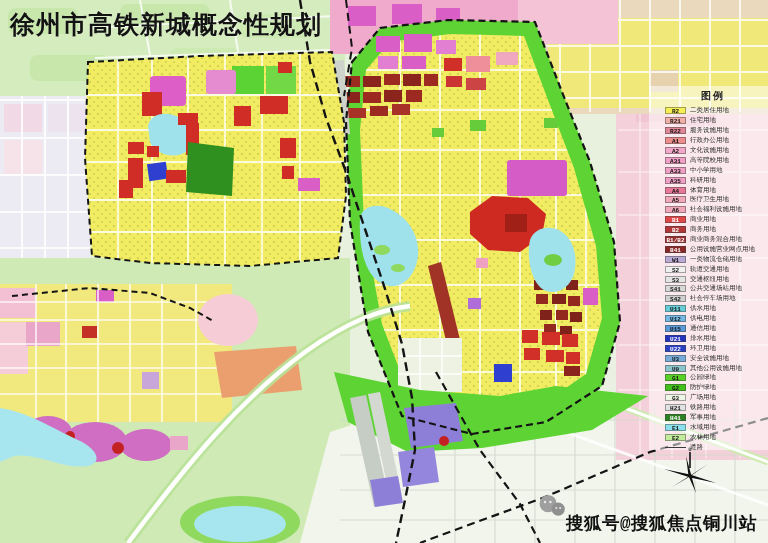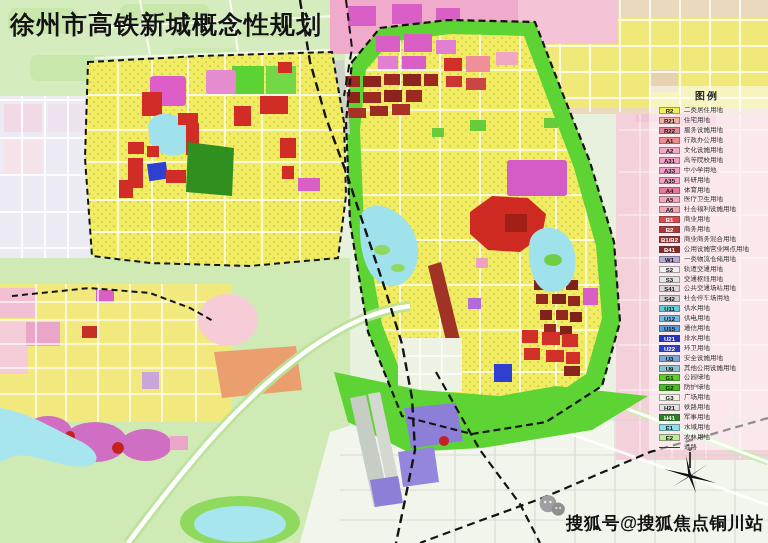--- a/index.html
+++ b/index.html
@@ -1,30 +1,30 @@
 <!DOCTYPE html>
 <html><head>
 <meta charset="utf-8">
 <style>
   html,body{margin:0;padding:0;background:#888;}
   *{box-sizing:border-box;}
   .stage{
     position:relative;width:768px;height:543px;overflow:hidden;
-    font-family:Liberation Sans, sans-serif;background:#e8f1dd;
+    font-family:Liberation Mono, monospace;background:#e8f1dd;
   }
   .stage svg.mapsvg{position:absolute;left:0;top:0;}
   .map-title{
     position:absolute;left:10px;top:8px;
     font-size:25px;font-weight:900;color:#131313;letter-spacing:1px;
     text-shadow:0 0 2px rgba(255,255,255,.35);white-space:nowrap;
   }
   
   .legend{
     position:absolute;left:649px;top:86px;width:120px;height:364px;
-    background:rgba(255,255,255,0.52);padding:3px 3px 2px 10px;
+    background:rgba(255,255,255,0.52);padding:3px 3px 2px 16px;
   }
   .legend-title{
     font-size:10px;font-weight:700;color:#222;margin:0 0 3px 36px;letter-spacing:2px;
   }
   .lg-row{display:flex;align-items:center;height:9.9px;gap:4px;}
   .lg-swatch{
     width:21px;min-width:21px;height:7px;border:0.5px solid rgba(60,60,60,.45);
     font-size:6px;line-height:7px;text-align:center;font-weight:700;overflow:hidden;
   }
   .lg-line{width:21px;min-width:21px;height:0;border-top:1.6px solid #3a3a3a;}

